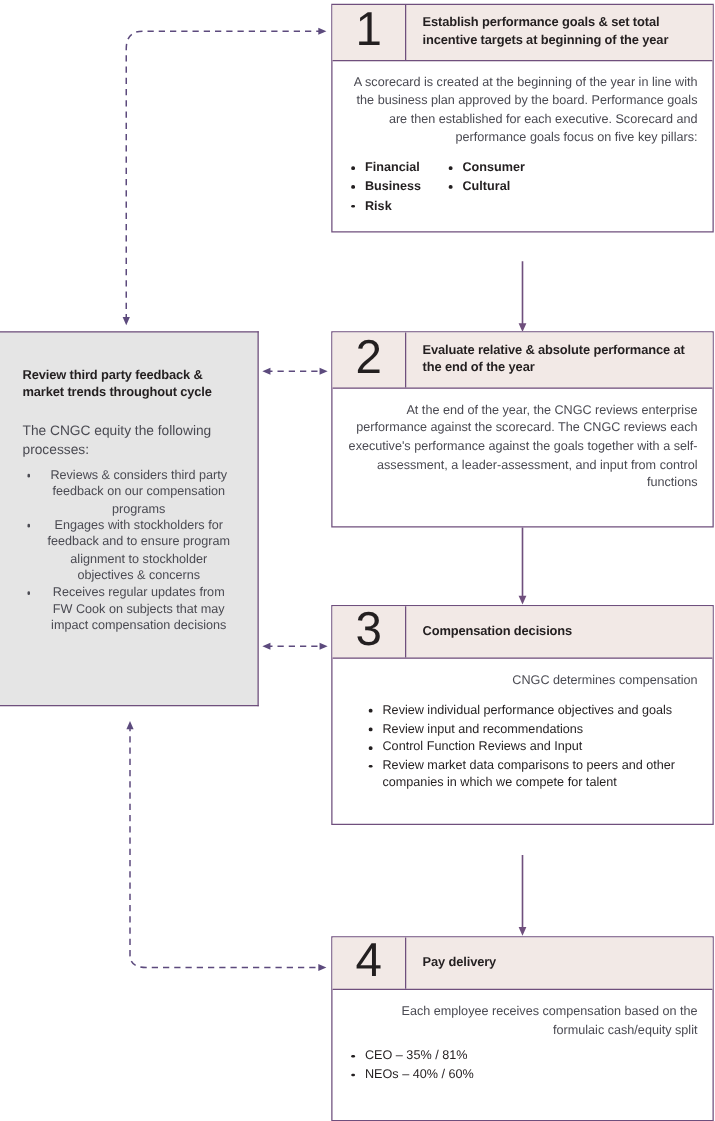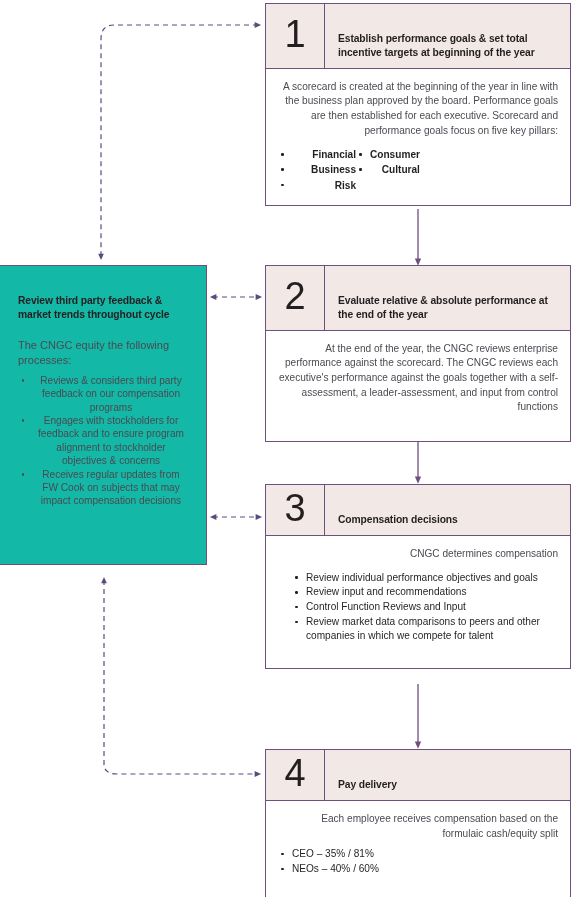--- a/index.html
+++ b/index.html
@@ -66,21 +66,20 @@
   .step-title {
     flex: 1 1 auto;
     display: flex;
     align-items: center;
     padding: 8px 12px 8px 13px;
     font-size: 10.3px;
     font-weight: bold;
     line-height: 1.35;
     color: #231f20;
     letter-spacing: -0.1px;
-    margin-top: 20px;
   }
 
   .step-body {
     padding: 11px 12px 12px 12px;
     font-size: 10.1px;
     line-height: 1.45;
     color: #4a4a52;
   }
 
   .body-para {
@@ -120,21 +119,20 @@
   
   .pillars {
     display: flex;
     margin-top: 9px;
     gap: 0;
   }
   .pillars ul {
     list-style: none;
     margin: 0;
     padding: 0;
-    text-align: right;
   }
   .pillars ul:first-child { width: 78px; }
   .pillars li {
     position: relative;
     padding-left: 14px;
     font-weight: bold;
     color: #231f20;
     line-height: 1.5;
   }
   .pillars li::before {
@@ -150,21 +148,21 @@
 
   
   #side-panel {
     position: absolute;
     left: 0;
     top: 265px;
     width: 207px;
     height: 300px;
     z-index: 2;
     box-sizing: border-box;
-    background: #14b8a6;
+    background: #e5e5e5;
     border: 1.3px solid #6f4f7d;
     border-left: none;
     padding: 28px 18px 10px 18px;
   }
   #side-panel .panel-title {
     font-size: 10.3px;
     font-weight: bold;
     line-height: 1.36;
     color: #231f20;
     margin: 0;

